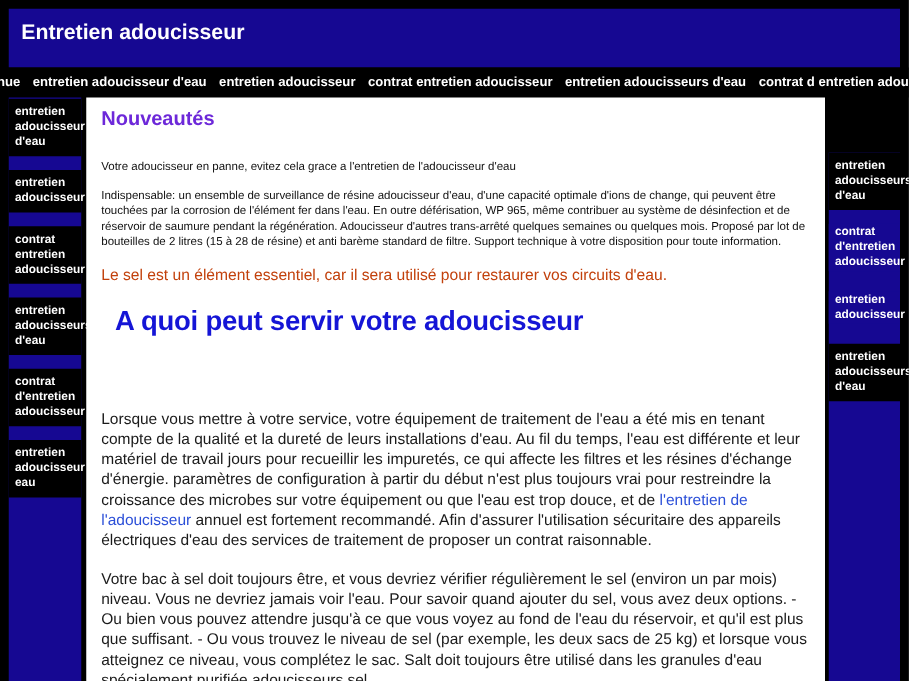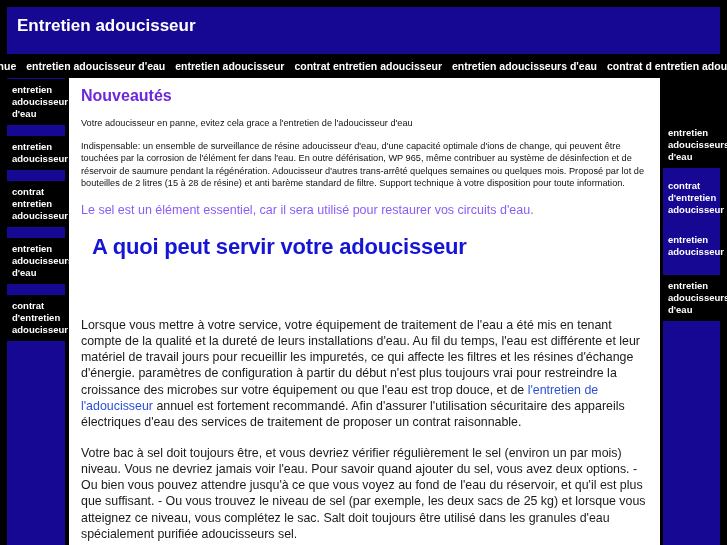--- a/index.html
+++ b/index.html
@@ -154,29 +154,29 @@
   }
   .content p {
     margin: 0 0 9px 0;
     font-size: 9.2px;
     line-height: 12.5px;
     color: #111111;
     font-family: "Liberation Sans", sans-serif;
     text-align: left;
   }
   .content p.lead {
-    margin-top: 14px;
+    margin-top: 24px;
     margin-bottom: 10px;
   }
   .content p.salt {
     font-size: 12.5px;
     line-height: 16px;
     margin-top: 12px;
     margin-bottom: 6px;
-    color: #8b5cf6;
+    color: #c2410c;
   }
   .content h1.big-heading {
     margin: 16px 0 0 11px;
     font-size: 22px;
     font-weight: bold;
     color: #1515d6;
     font-family: "Liberation Sans", sans-serif;
     line-height: 26px;
     letter-spacing: -0.2px;
   }
@@ -216,20 +216,21 @@
   </div>
 
   <div class="body-row">
 
     <div class="sidebar-left">
       <a href="#" class="side-item">entretien adoucisseur d'eau</a>
       <a href="#" class="side-item">entretien adoucisseur</a>
       <a href="#" class="side-item">contrat entretien adoucisseur</a>
       <a href="#" class="side-item">entretien adoucisseurs d'eau</a>
       <a href="#" class="side-item">contrat d'entretien adoucisseur</a>
+      <a href="#" class="side-item">entretien adoucisseur eau</a>
     </div>
 
     <div class="content">
       <h2 class="news-title">Nouveautés</h2>
 
       <p class="lead">Votre adoucisseur en panne, evitez cela grace a l'entretien de l'adoucisseur d'eau</p>
 
       <p>Indispensable: un ensemble de surveillance de résine adoucisseur d'eau, d'une capacité optimale d'ions de change, qui peuvent être touchées par la corrosion de l'élément fer dans l'eau. En outre déférisation, WP 965, même contribuer au système de désinfection et de réservoir de saumure pendant la régénération. Adoucisseur d'autres trans-arrêté quelques semaines ou quelques mois. Proposé par lot de bouteilles de 2 litres (15 à 28 de résine) et anti barème standard de filtre. Support technique à votre disposition pour toute information.</p>
 
       <p class="salt">Le sel est un élément essentiel, car il sera utilisé pour restaurer vos circuits d'eau.</p>

